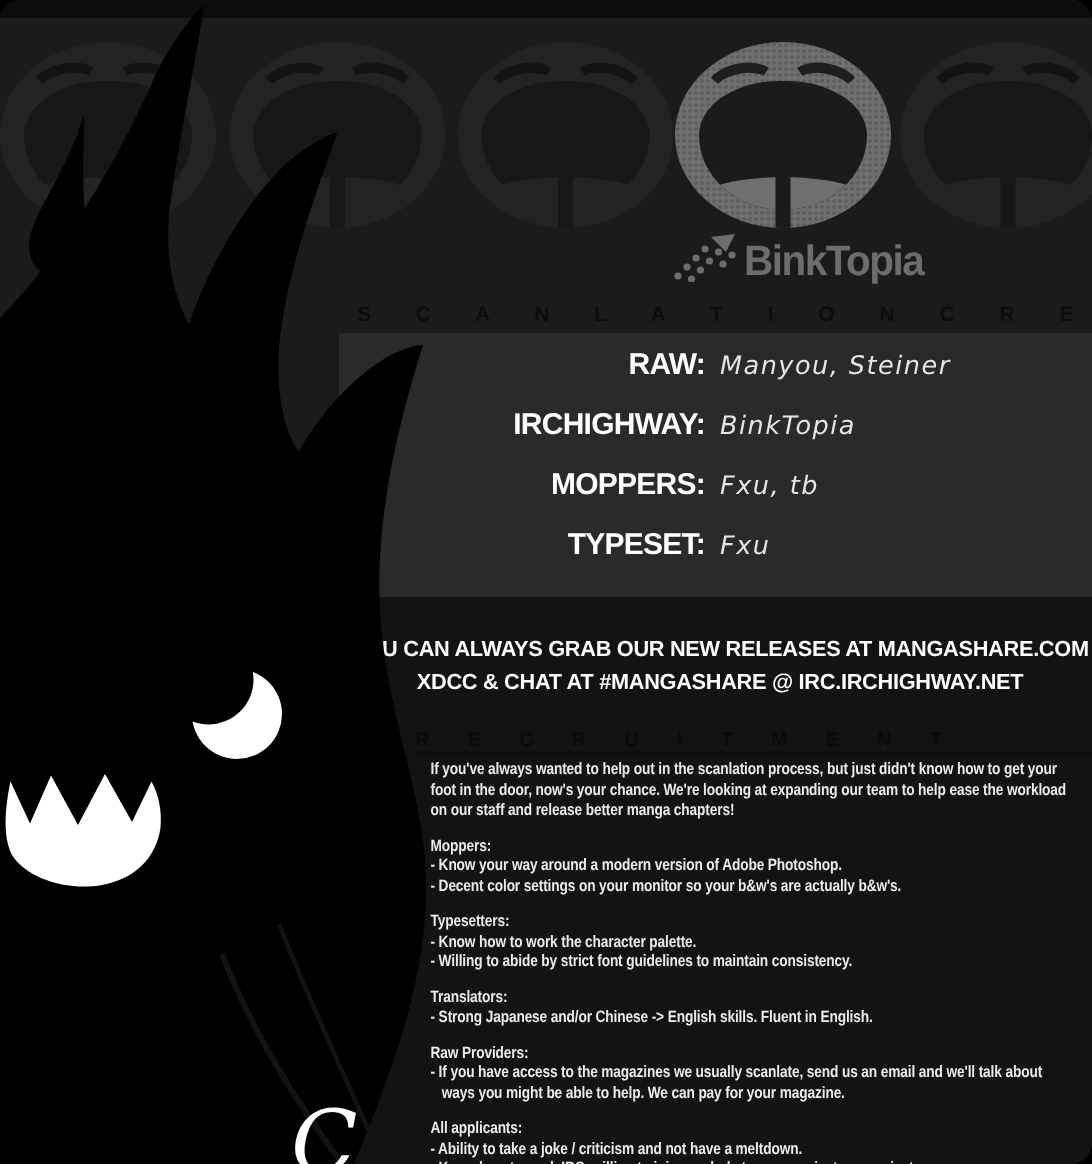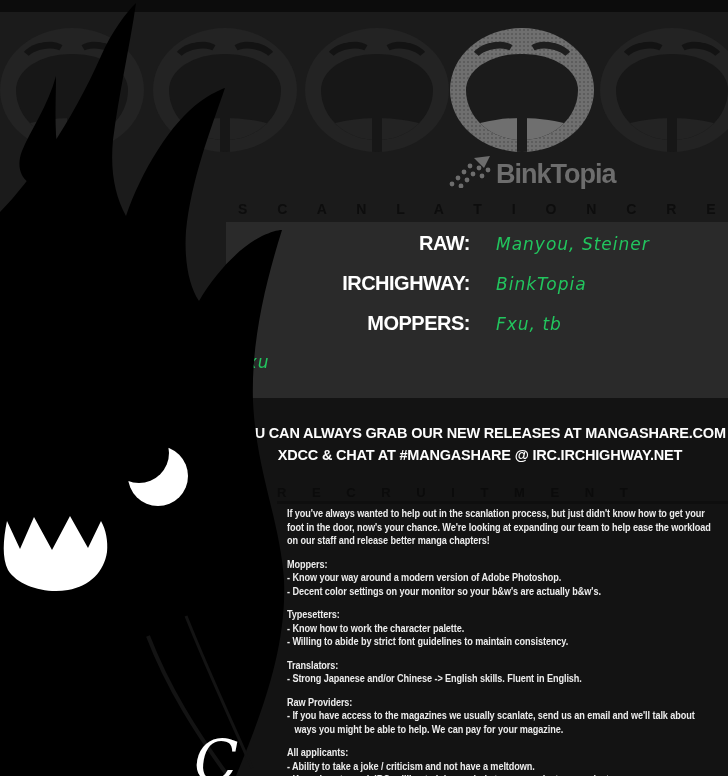--- a/index.html
+++ b/index.html
@@ -1,18 +1,18 @@
 <!DOCTYPE html>
 <html><head>
 <meta charset="utf-8">
 <style>
   html,body{margin:0;padding:0;background:#000;}
   .stage{
     position:relative;width:728px;height:776px;overflow:hidden;
-    background:#1a1a1a;font-family:"Liberation Sans",sans-serif;
+    background:#1a1a1a;font-family:"Liberation Sans",sans-serif;border-radius:14px;
   }
   .bg-top{position:absolute;left:0;top:0;width:728px;height:398px;background:#1b1b1b;}
   .bg-bottom{position:absolute;left:0;top:398px;width:728px;height:378px;background:#131313;}
   .top-strip{position:absolute;left:0;top:0;width:728px;height:12px;background:#0c0c0c;}
 
   
   .face{
     position:absolute;top:28px;width:144px;height:124px;border-radius:50%;
     background:#232323;overflow:hidden;
   }
@@ -53,28 +53,28 @@
     line-height:1;transform:scaleY(1.05);
   }
 
   .crew-line{
     position:absolute;left:238px;top:201px;color:#0d0d0d;
     font-size:14px;font-weight:bold;letter-spacing:13px;white-space:nowrap;
   }
 
   
   .panel{position:absolute;left:226px;top:222px;width:502px;height:176px;background:#2a2a2a;}
-  .credit-row{display:flex;align-items:baseline;height:40px;gap:16px;}
+  .credit-row{display:flex;align-items:baseline;height:40px;}
   .credit-row:first-child{margin-top:10px;}
   .credit-label{
     width:244px;text-align:right;color:#fff;font-weight:bold;font-size:20px;
     letter-spacing:-0.5px;flex:0 0 auto;
   }
   .credit-value{
-    padding-left:10px;color:#22c55e;font-size:17px;font-style:italic;
+    padding-left:10px;color:#e5e5e5;font-size:17px;font-style:italic;
     font-family:"DejaVu Sans",sans-serif;letter-spacing:1px;
   }
 
   
   .announce{
     position:absolute;left:232px;top:422px;width:496px;text-align:center;
     color:#fdfdfd;font-weight:bold;font-size:14.5px;line-height:22px;
     letter-spacing:-0.2px;
   }
 
@@ -179,20 +179,21 @@
     </div>
     <div class="credit-row">
       <span class="credit-label">IRCHIGHWAY:</span>
       <span class="credit-value">BinkTopia</span>
     </div>
     <div class="credit-row">
       <span class="credit-label">MOPPERS:</span>
       <span class="credit-value">Fxu, tb</span>
     </div>
     <div class="credit-row">
+      <span class="credit-label">TYPESET:</span>
       <span class="credit-value">Fxu</span>
     </div>
   </div>
 
   <div class="announce">
     <div>YOU CAN ALWAYS GRAB OUR NEW RELEASES AT MANGASHARE.COM</div>
     <div>XDCC &amp; CHAT AT #MANGASHARE @ IRC.IRCHIGHWAY.NET</div>
   </div>
 
   <div class="recruit-heading">R E C R U I T M E N T</div>

